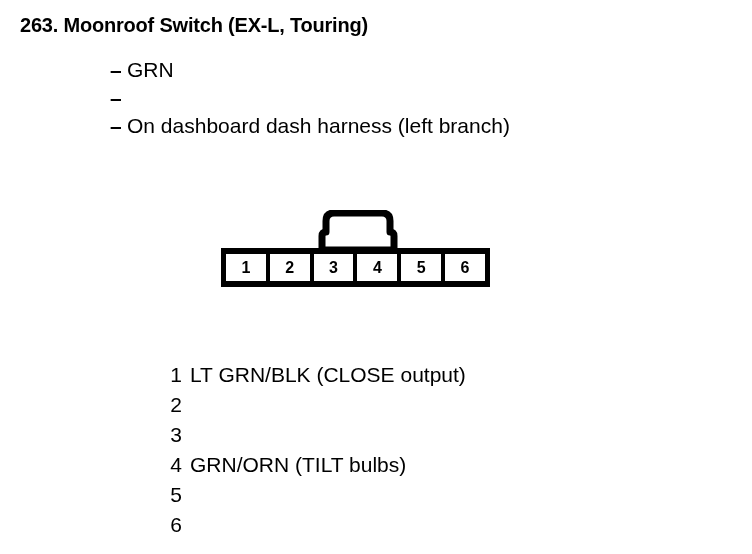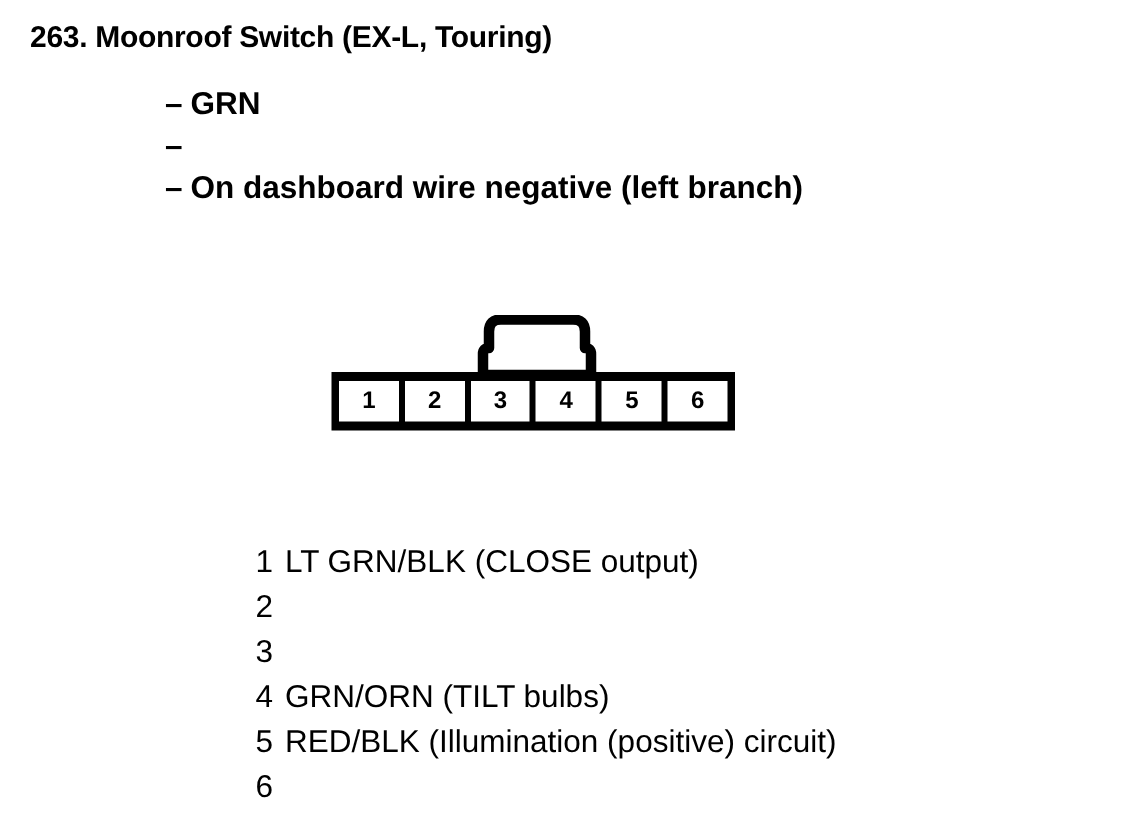--- a/index.html
+++ b/index.html
@@ -42,21 +42,21 @@
     font-size: 21px;
     line-height: 28px;
     white-space: nowrap;
   }
   .loc-dash {
     font-weight: bold;
     width: 17px;
     flex: 0 0 17px;
   }
   .loc-text {
-    font-weight: bold;
+    font-weight: normal;
   }
 
   
   #connector-diagram {
     position: absolute;
     left: 220px;
     top: 210px;
     width: 275px;
     height: 78px;
   }
@@ -131,21 +131,21 @@
     <span class="loc-dash">–</span>
     <span class="loc-text">GRN</span>
   </div>
 
   <div class="loc-item">
     <span class="loc-dash">–</span>
   </div>
 
   <div class="loc-item">
     <span class="loc-dash">–</span>
-    <span class="loc-text">On dashboard wire negative (left branch)</span>
+    <span class="loc-text">On dashboard dash harness (left branch)</span>
   </div>
 
 </div>
 
 <div id="connector-diagram">
 
   <svg id="connector-latch" viewBox="0 0 275 42">
     <path d="M 102 40
              L 102 26
              Q 102 22 106 22
@@ -185,20 +185,19 @@
     <span class="legend-num">3</span>
   </div>
 
   <div class="legend-row">
     <span class="legend-num">4</span>
     <span class="legend-desc">GRN/ORN (TILT bulbs)</span>
   </div>
 
   <div class="legend-row">
     <span class="legend-num">5</span>
-    <span class="legend-desc">RED/BLK (Illumination (positive) circuit)</span>
   </div>
 
   <div class="legend-row">
     <span class="legend-num">6</span>
   </div>
 
 </div>
 
 </body></html>

